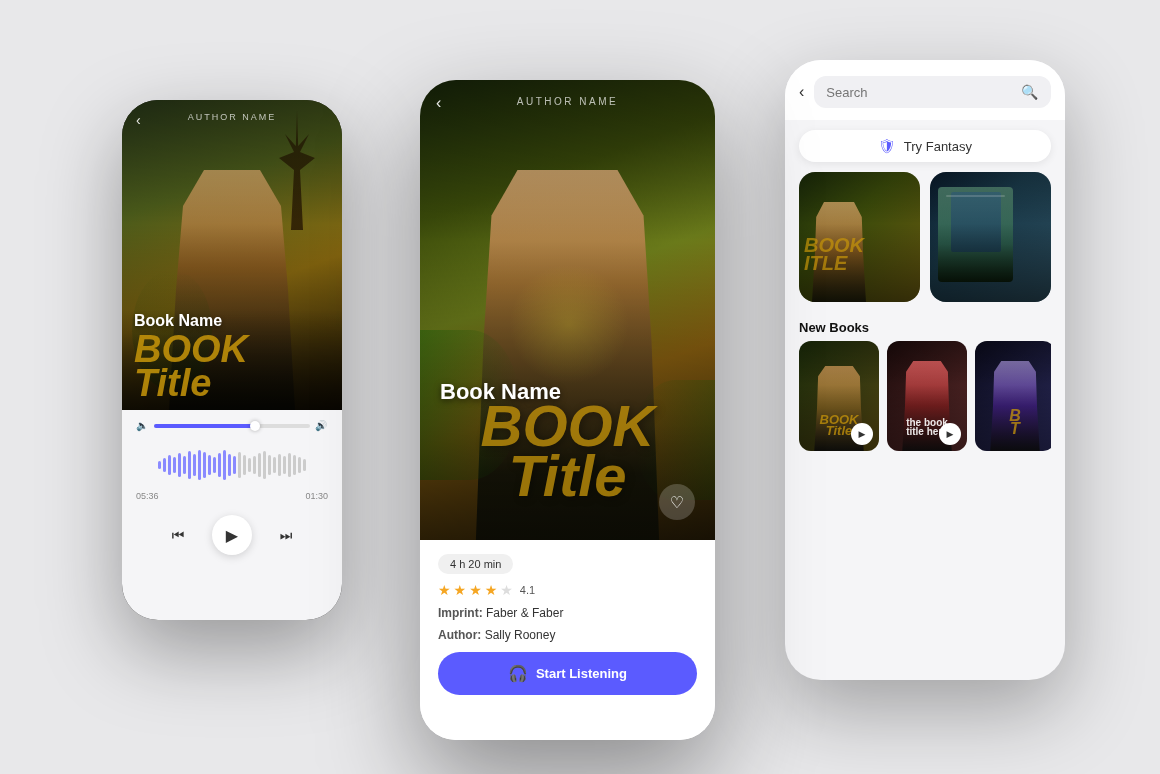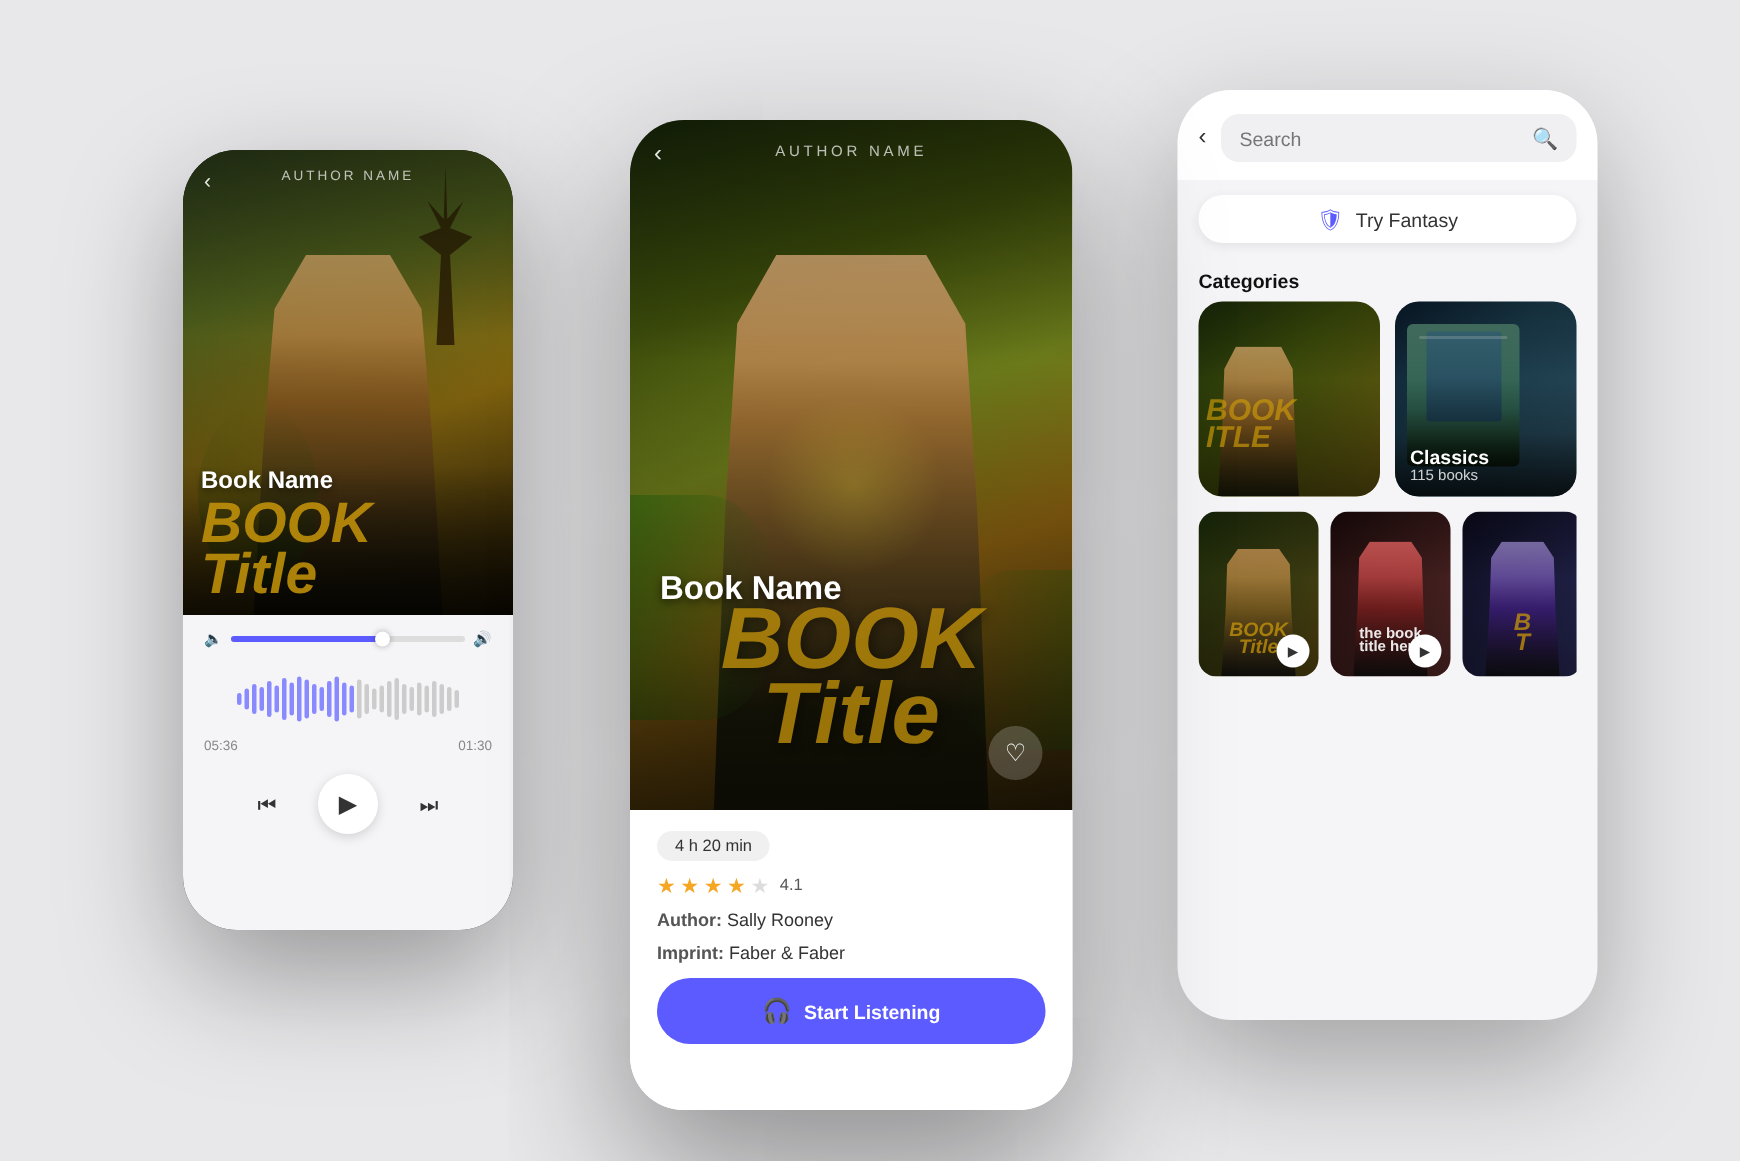--- a/index.html
+++ b/index.html
@@ -729,24 +729,24 @@
       </div>
       <div class="stars-row">
         <span class="star">★</span>
         <span class="star">★</span>
         <span class="star">★</span>
         <span class="star">★</span>
         <span class="star" style="color:#ddd;">★</span>
         <span class="rating-num">4.1</span>
       </div>
       <div class="detail-author-row">
+        <strong>Imprint:</strong>&nbsp;<span>Faber &amp; Faber</span>
+      </div>
+      <div class="detail-author-row">
         <strong>Author:</strong>&nbsp;<span>Sally Rooney</span>
-      </div>
-      <div class="detail-author-row">
-        <strong>Imprint:</strong>&nbsp;<span>Faber &amp; Faber</span>
       </div>
       <button class="start-btn">
         <span class="start-btn-icon">🎧</span>
         <span>Start Listening</span>
       </button>
     </div>
   </div>
 
   <div class="phone-search">
     <div class="search-header">
@@ -755,43 +755,39 @@
         <input class="search-input-text" type="text" placeholder="Search" style="">
         <span class="search-icon-btn">🔍</span>
       </div>
     </div>
 
     <div class="premium-btn">
       <span class="premium-icon">🛡</span>
       <span class="premium-label">Try Fantasy</span>
     </div>
 
-    <div class="section-label">Categories</div>
 
     <div class="categories-grid">
 
       <div class="category-card cat-bg-fantasy">
         <div class="cat-figure"></div>
         <div style="position:absolute;top:0;left:0;right:0;bottom:0;background:linear-gradient(180deg,rgba(0,0,0,0.2) 0%,transparent 40%,rgba(0,0,0,0.5) 100%);"></div>
         <div class="cat-title-art-small">BOOK<br>ITLE</div>
       </div>
 
       <div class="category-card cat-bg-classics">
         <div style="position:absolute;top:15px;left:8px;width:75px;height:95px;background:linear-gradient(180deg,#4a7a6a 0%,#2a5a4a 60%,#0a1a0a 100%);border-radius:4px;overflow:hidden;">
           <div style="position:absolute;top:5px;left:50%;transform:translateX(-50%);width:50px;height:60px;background:linear-gradient(180deg,#3a6a7a 0%,#1a3a4a 100%);border-radius:2px;"></div>
           <div style="position:absolute;top:8px;left:8px;right:8px;height:2px;background:rgba(255,255,255,0.2);border-radius:1px;"></div>
         </div>
         <div style="position:absolute;top:0;left:0;right:0;bottom:0;background:linear-gradient(180deg,rgba(0,0,0,0.2) 0%,transparent 40%,rgba(0,0,0,0.5) 100%);"></div>
-        <div class="cat-overlay">
-          <div class="cat-name">Classics</div>
-          <div class="cat-count">115 books</div>
-        </div>
       </div>
     </div>
 
+    <div class="section-label">New Books</div>
 
     <div class="new-books-section">
       <div class="new-books-row">
 
         <div class="new-book-card nb-bg-1">
           <div class="nb-figure"></div>
           <div style="position:absolute;top:0;left:0;right:0;bottom:0;background:linear-gradient(180deg,rgba(0,0,0,0.2) 0%,transparent 40%,rgba(0,0,0,0.4) 100%);"></div>
           <div class="nb-title-art">BOOK<br>Title</div>
           <div class="nb-play-btn">▶</div>
         </div>

